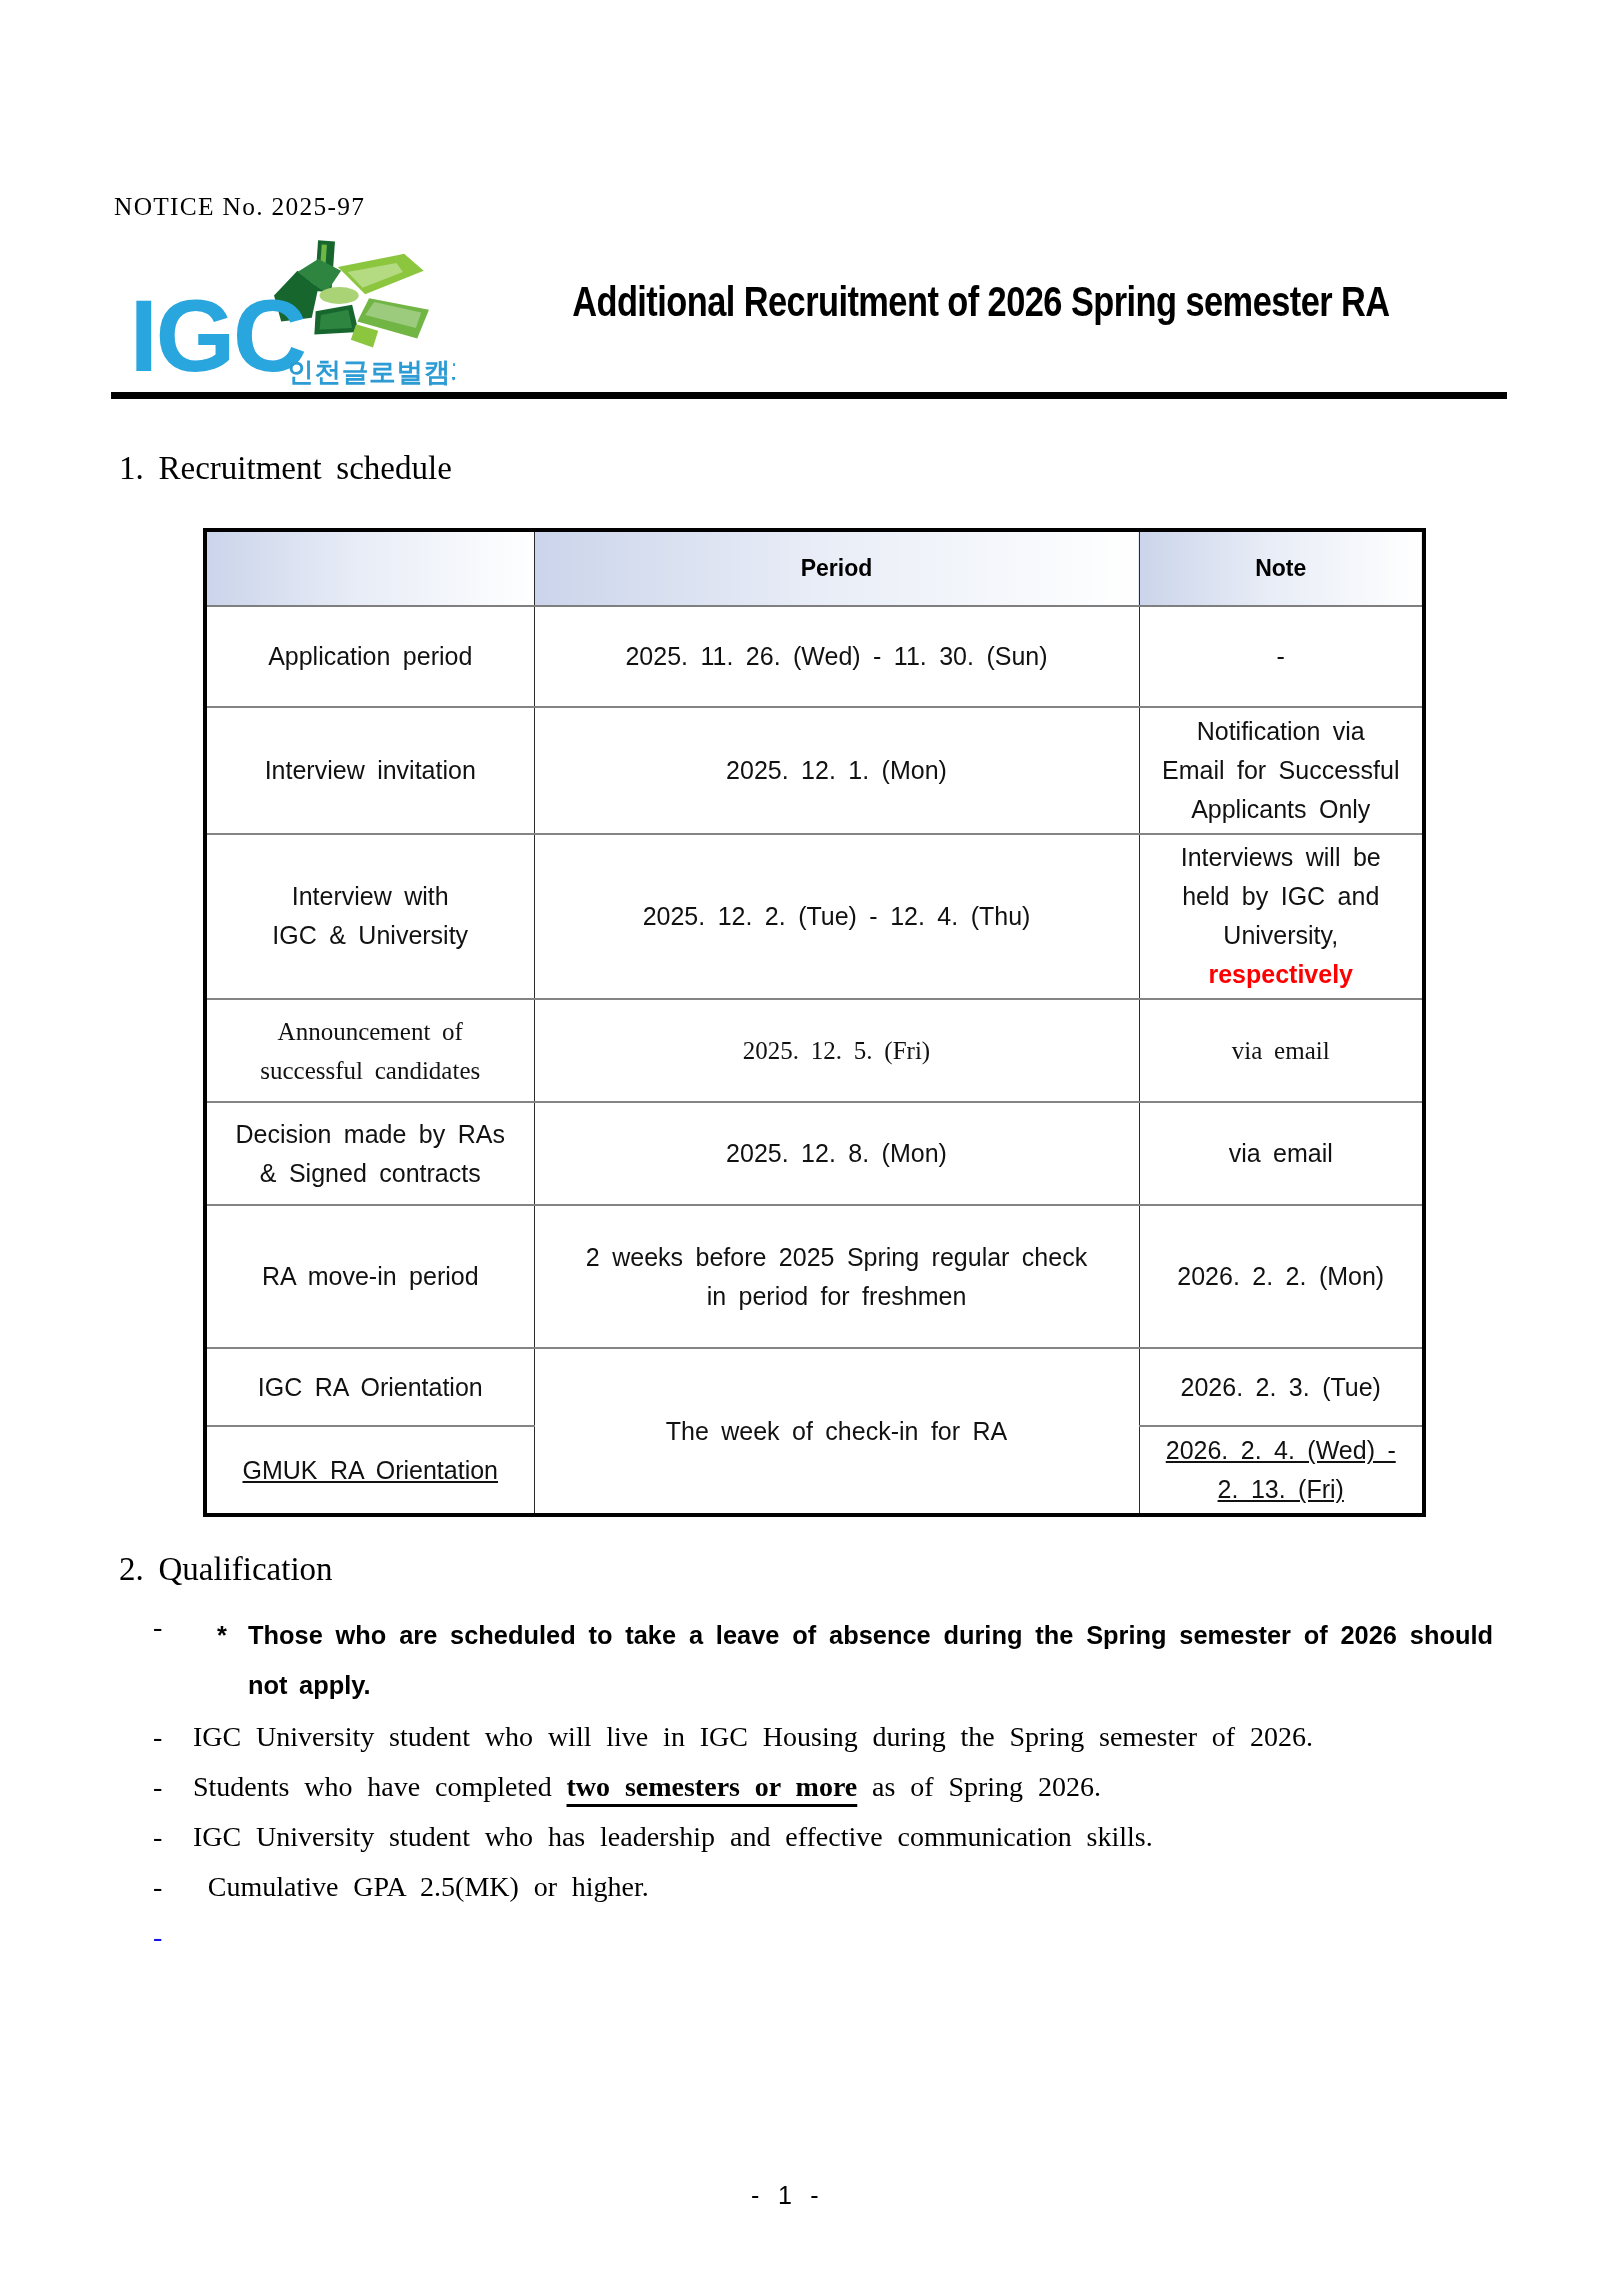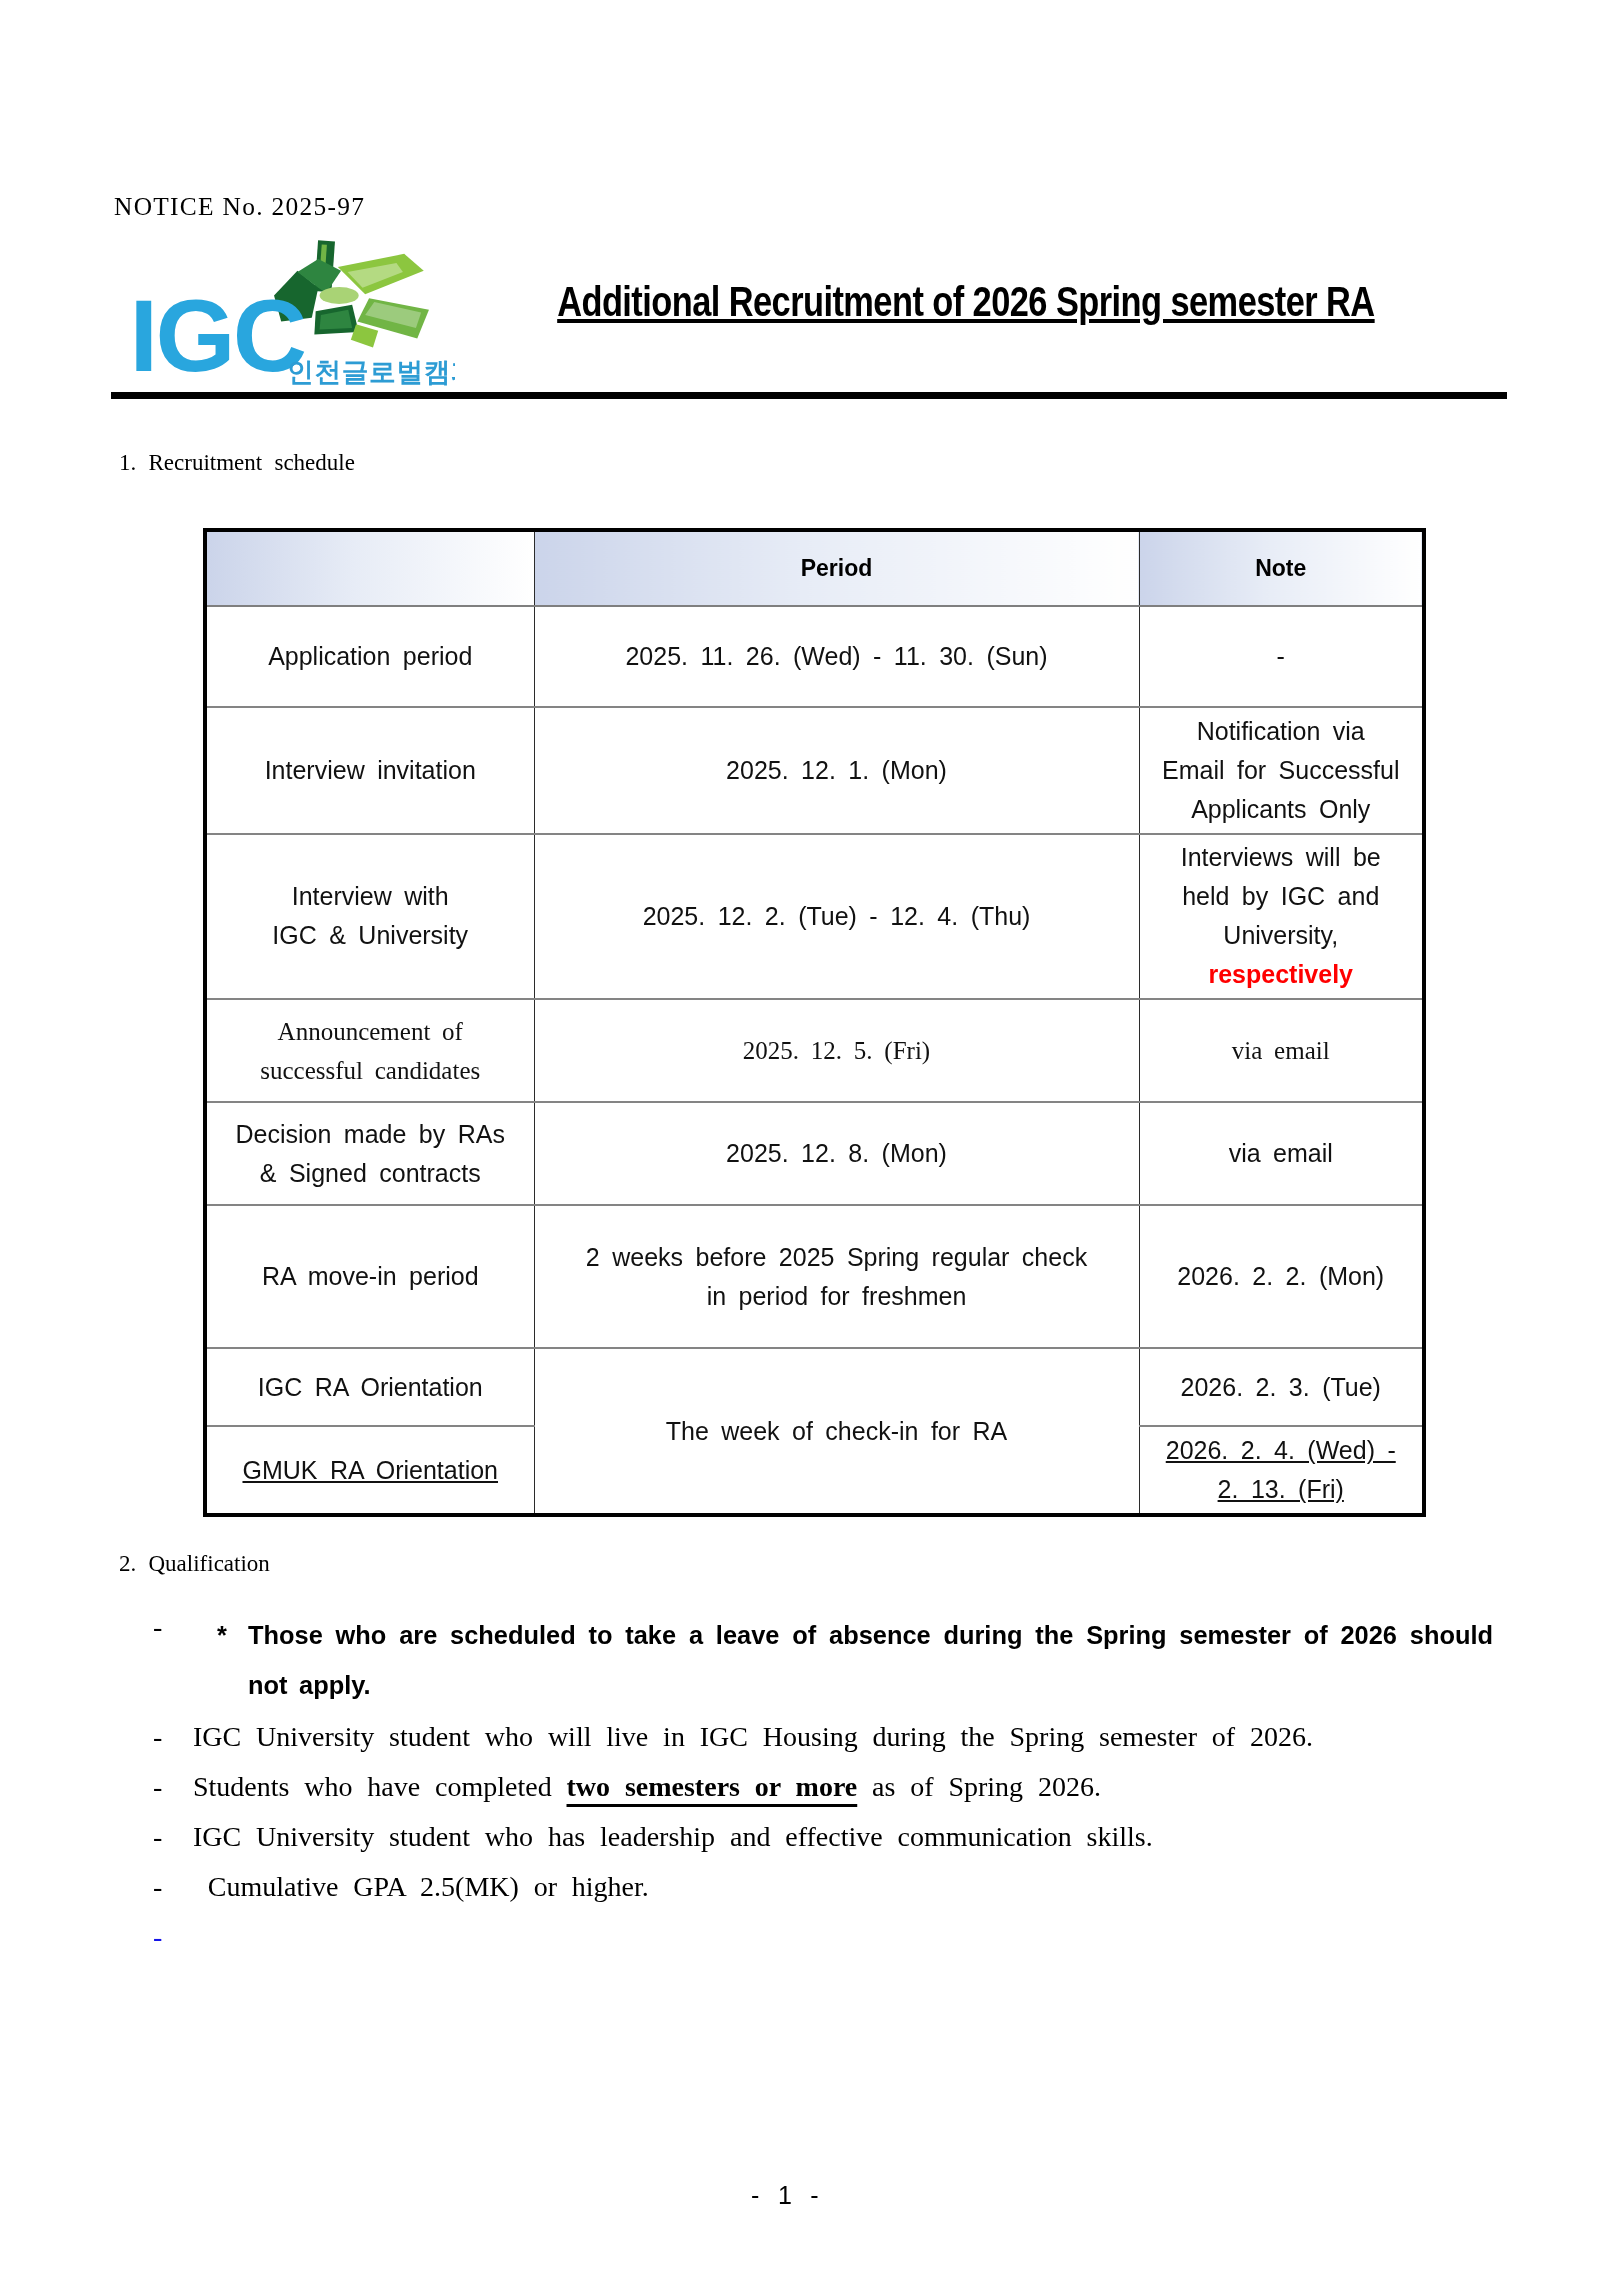--- a/index.html
+++ b/index.html
@@ -15,34 +15,34 @@
   }
   .notice-no{
     position:absolute; left:114px; top:192px;
     font-size:25.4px; letter-spacing:1.3px;
     font-family:"Liberation Serif", serif;
   }
   .header-block{ position:absolute; left:123px; top:233px; width:1383px; height:156px; }
   .logo{ position:absolute; left:0; top:0; width:332px; height:155px; }
   .doc-title-wrap{
     position:absolute; left:332px; top:0; width:1051px; height:137px;
-    display:flex; align-items:center; text-decoration:underline;
+    display:flex; align-items:center; justify-content:center;
   }
   .doc-title{
     font-family:"Liberation Sans", sans-serif;
     font-weight:bold; font-size:43px; white-space:nowrap;
     transform:scaleX(0.80); letter-spacing:-0.7px;
   }
   .title-rule{
     position:absolute; left:111px; top:392px; width:1396px; height:6.5px;
     background:#000;
   }
   .sec-heading{
     position:absolute; left:119px;
-    font-size:23px; word-spacing:6.5px;
+    font-size:33px; word-spacing:6.5px;
     font-family:"Liberation Serif", serif;
   }
   #schedule-heading{ top:450px; }
   #qualification-heading{ top:1551px;text-align:right; }
 
   
   .sched-wrap{ position:absolute; left:203px; top:528px; }
   table.sched{
     border-collapse:collapse;
     width:1218px;

